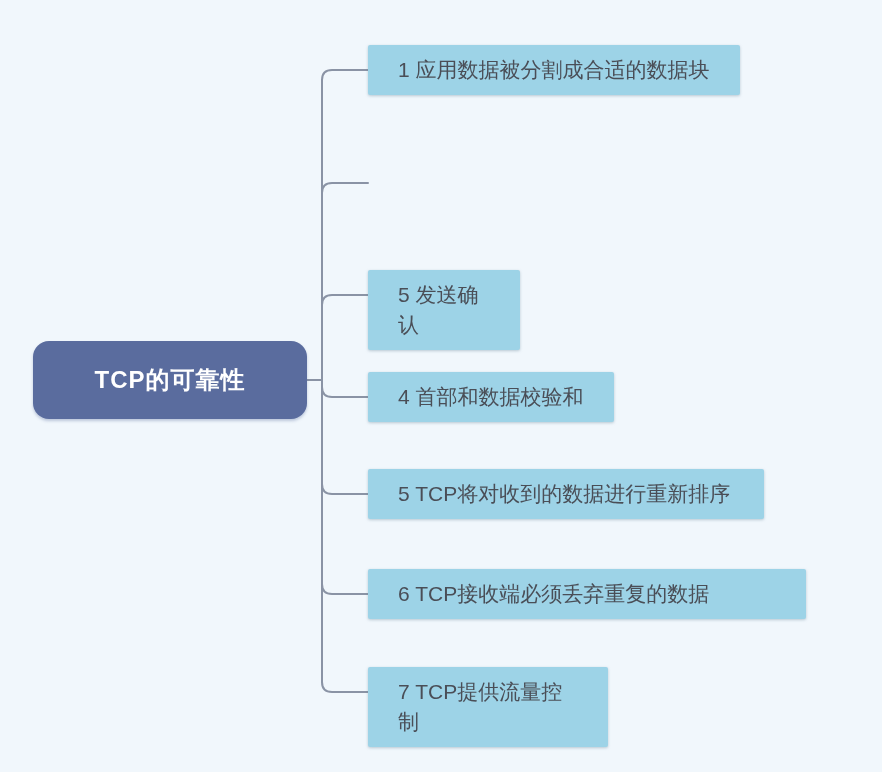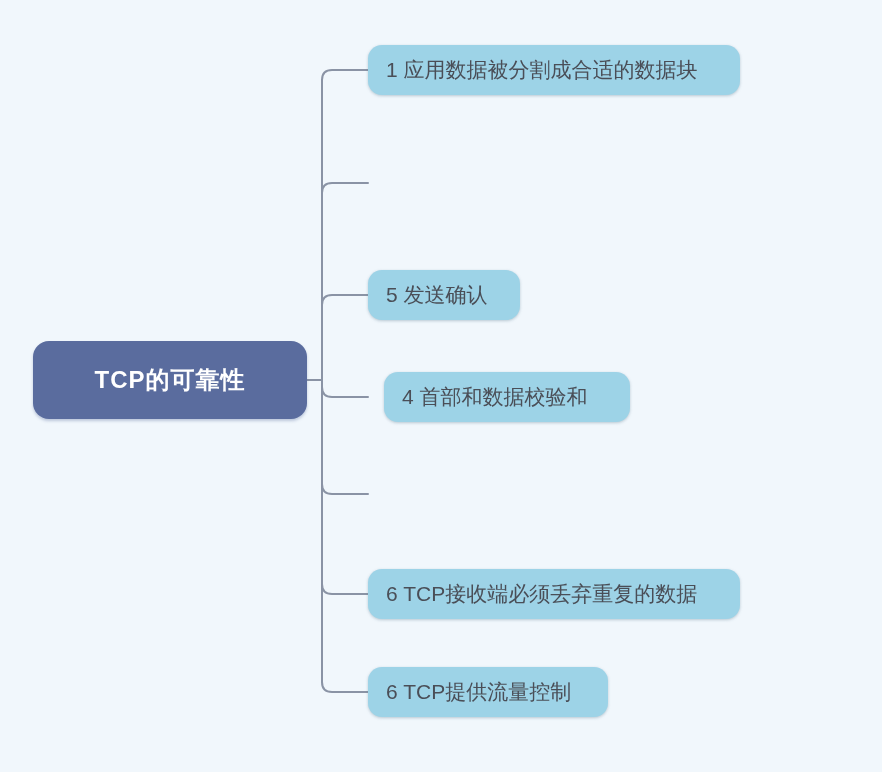--- a/index.html
+++ b/index.html
@@ -54,35 +54,35 @@
     border-radius: 16px;
     font-size: 24px;
     font-weight: bold;
     letter-spacing: 1px;
     box-shadow: 0 2px 3px rgba(90, 108, 158, 0.35);
     cursor: pointer;
   }
   .child-node {
     left: 368px;
     min-height: 50px;
-    padding: 10px 18px;
+    padding: 10px 30px;
     background: var(--child-fill);
     color: var(--child-text);
-    border-radius: 14px;
+    border-radius: 2px;
     font-size: 21px;
     line-height: 30px;
     box-shadow: 0 1px 3px rgba(100, 130, 150, 0.4);
     cursor: pointer;
   }
   .c1 { top: 45px;  width: 372px; }
   .c2 { top: 143px; width: 432px; }
   .c3 { top: 270px; width: 152px; }
-  .c4 { top: 372px; width: 246px; margin-left: 16px; }
+  .c4 { top: 372px; width: 246px; }
   .c5 { top: 469px; width: 396px; }
-  .c6 { top: 569px; width: 372px; }
+  .c6 { top: 569px; width: 438px; }
   .c7 { top: 667px; width: 240px; }
 </style>
 </head>
 <body>
 
 <div class="canvas">
 
   <svg class="connectors" viewBox="0 0 882 772" aria-hidden="true">
     <path d="M 307 380 H 322"></path>
     <path d="M 322 80 V 682"></path>
@@ -97,18 +97,19 @@
 
   <div class="node root-node">TCP的可靠性</div>
 
   <div class="node child-node c1">1 应用数据被分割成合适的数据块</div>
 
 
   <div class="node child-node c3">5 发送确认</div>
 
   <div class="node child-node c4">4 首部和数据校验和</div>
 
+  <div class="node child-node c5">5 TCP将对收到的数据进行重新排序</div>
 
   <div class="node child-node c6">6 TCP接收端必须丢弃重复的数据</div>
 
-  <div class="node child-node c7">6 TCP提供流量控制</div>
+  <div class="node child-node c7">7 TCP提供流量控制</div>
 
 </div>
 
 </body></html>

